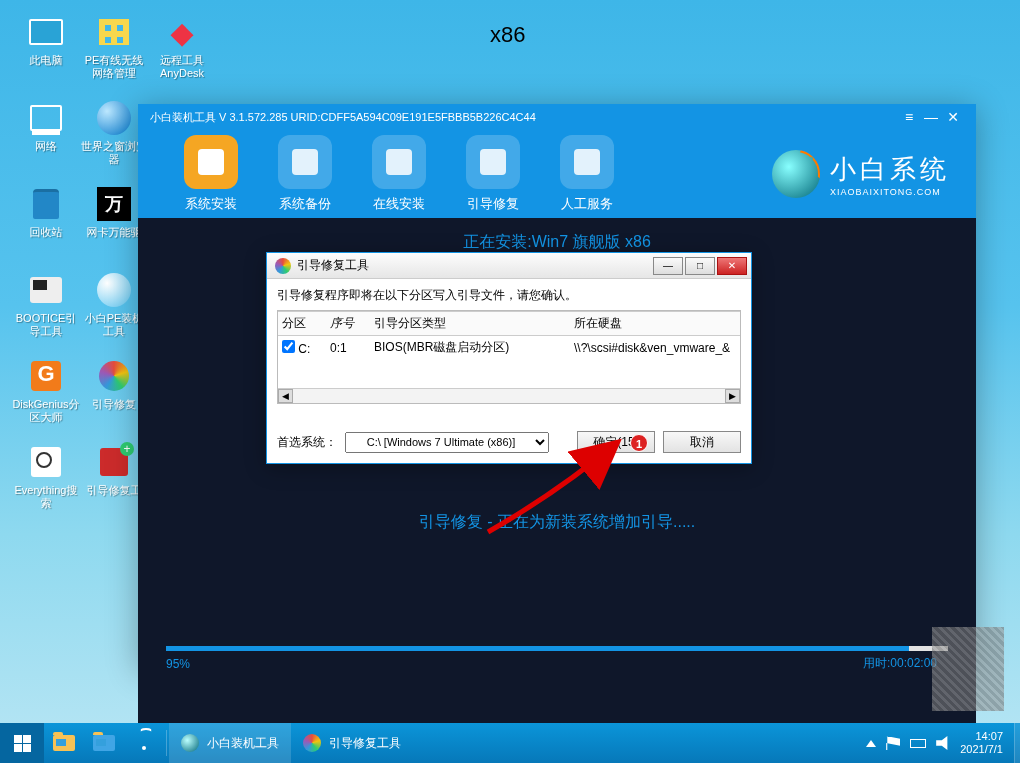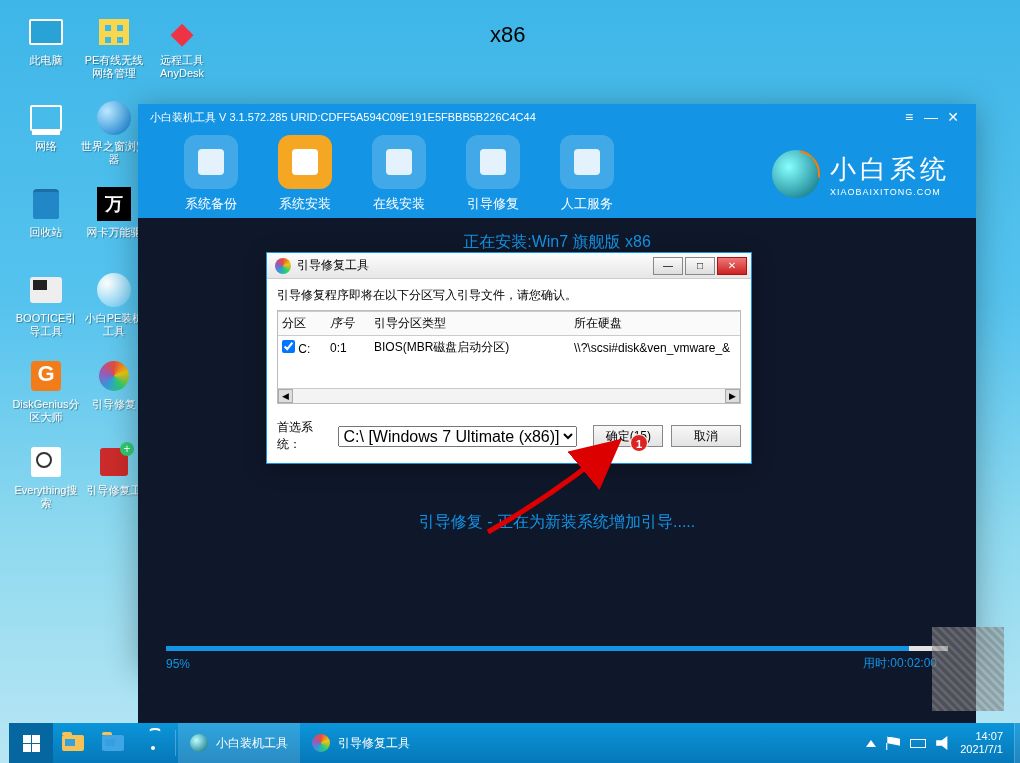--- a/index.html
+++ b/index.html
@@ -85,28 +85,28 @@
   .dlg-msg{font-size:12px;margin-bottom:6px;}
   .dlg-table{width:100%;border-collapse:collapse;font-size:12px;}
   .dlg-table th{border-top:1px solid #ccc;border-bottom:1px solid #ccc;text-align:left;font-weight:400;padding:3px 4px;background:#fafafa;}
   .dlg-table td{padding:3px 4px;}
   .dlg-table td:first-child{white-space:nowrap;}
   .tbl-wrap{border:1px solid #bbb;height:94px;overflow:hidden;position:relative;}
   .hscroll{position:absolute;left:0;right:0;bottom:0;height:15px;background:#eee;border-top:1px solid #ccc;display:flex;}
   .hscroll .arrow{width:15px;background:#ddd;border:1px solid #aaa;font-size:9px;text-align:center;line-height:12px;}
   .hscroll .track{flex:1;background:#f3f3f3;}
   .dlg-foot{display:flex;align-items:center;gap:8px;padding:6px 10px 10px;font-size:12px;}
-  .dlg-foot select{flex:0 0 204px;font-size:16px;height:21px;}
+  .dlg-foot select{flex:0 0 204px;font-size:11px;height:21px;text-align:center;}
   .dlg-btn{width:78px;height:22px;border:1px solid #888;background:linear-gradient(#f8f8f8,#e3e3e3);font-size:12px;cursor:pointer;}
   .arrow-annot{position:absolute;top:284px;left:386px;pointer-events:none;}
   .arrow-annot svg{overflow:visible;}
   .badge1{position:absolute;top:342px;left:494px;width:18px;height:18px;border-radius:50%;background:#d22;color:#fff;font-size:11px;line-height:18px;text-align:center;font-weight:bold;border:1px solid #fff;}
 
   
-  .taskbar{position:absolute;left:9px;right:0;bottom:0;height:40px;background:linear-gradient(180deg,#0b95d9,#0678b9);display:flex;align-items:center;color:#fff;}
+  .taskbar{position:absolute;left:0;right:0;bottom:0;height:40px;background:linear-gradient(180deg,#0b95d9,#0678b9);display:flex;align-items:center;color:#fff;}
   .start{width:44px;height:40px;background:#0566a0;display:flex;align-items:center;justify-content:center;}
   .winflag{display:grid;grid-template-columns:8px 8px;grid-template-rows:8px 8px;gap:1px;}
   .winflag span{background:#fff;}
   .tbicon{width:40px;height:40px;display:flex;align-items:center;justify-content:center;font-size:18px;}
   .tbfolder{width:22px;height:16px;background:#f7c255;border-radius:2px;position:relative;}
   .tbfolder::before{content:'';position:absolute;top:-3px;left:0;width:10px;height:3px;background:#f7c255;border-radius:2px 2px 0 0;}
   .tbfolder::after{content:'';position:absolute;top:4px;left:3px;width:10px;height:7px;background:#34a0dd;}
   .wifi{width:18px;height:14px;position:relative;}
   .wifi::before{content:'';position:absolute;bottom:0;left:7px;width:4px;height:4px;background:#fff;border-radius:50%;}
   .wifi::after{content:'';position:absolute;bottom:-4px;left:-2px;width:22px;height:22px;border:2px solid #fff;border-radius:50%;clip-path:polygon(30% 0,70% 0,70% 50%,30% 50%);}
@@ -157,31 +157,31 @@
 
 <div class="app">
   <div class="titlebar">
     <span>小白装机工具 V 3.1.572.285 URID:CDFF5A594C09E191E5FBBB5B226C4C44</span>
     <span class="tspacer"></span>
     <span class="tbtn">≡</span>
     <span class="tbtn">—</span>
     <span class="tbtn">✕</span>
   </div>
   <div class="toolbar" id="toolbar">
-    <div class="tool">
+    <div class="tool active">
+        <div class="ticon">
+          <div class="tcircle"></div>
+        </div>
+        <div>系统安装</div>
+      </div>
+      <div class="tool">
         <div class="ticon">
           <div class="tcircle"></div>
         </div>
         <div>系统备份</div>
-      </div>
-      <div class="tool active">
-        <div class="ticon">
-          <div class="tcircle"></div>
-        </div>
-        <div>系统安装</div>
       </div>
       <div class="tool">
         <div class="ticon">
           <div class="tcircle"></div>
         </div>
         <div>在线安装</div>
       </div>
       <div class="tool">
         <div class="ticon">
           <div class="tcircle"></div>

